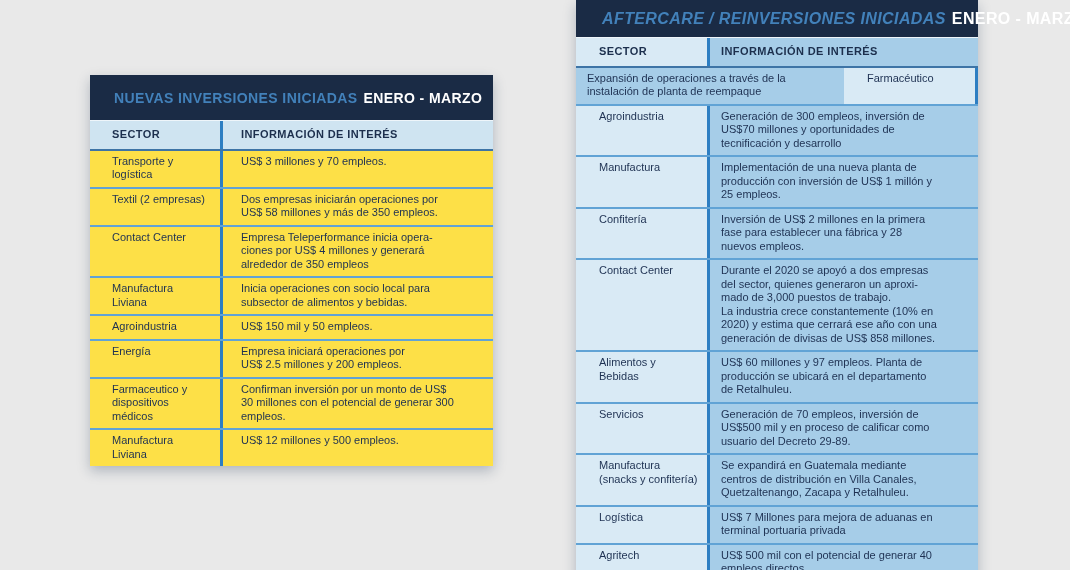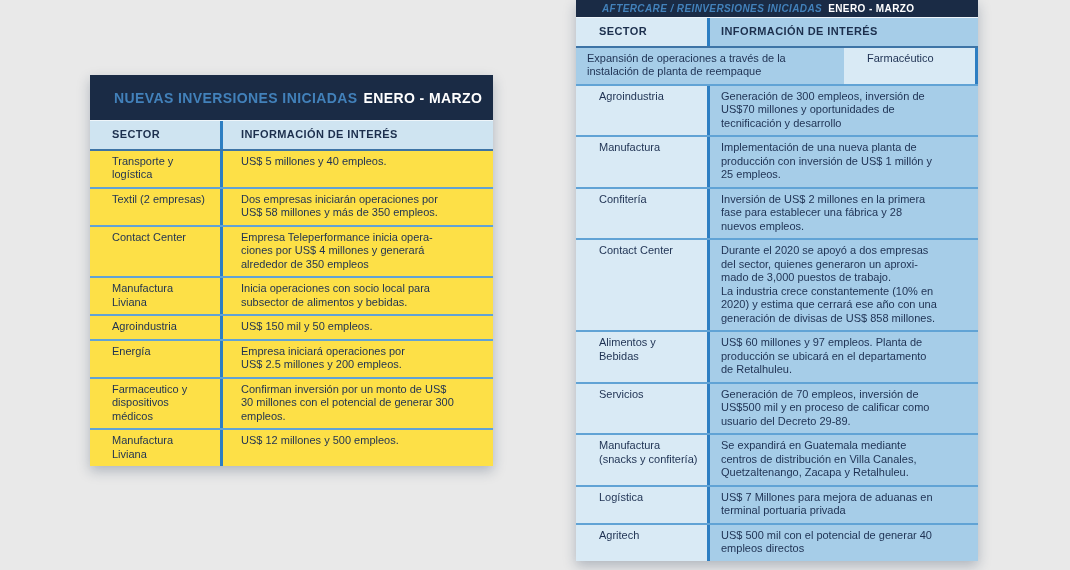--- a/index.html
+++ b/index.html
@@ -14,21 +14,21 @@
     box-shadow:0 5px 12px rgba(30,50,80,.28);
   }
   #left-table  { left:90px;  top:75px; width:403px; }
   #right-table { left:576px; top:0;    width:402px; }
 
   .title-bar {
     background:#1a2b45; display:flex; align-items:center;
     font-weight:bold; letter-spacing:.4px; white-space:nowrap;
   }
   #left-table  .title-bar { height:45px; font-size:14px; padding-left:24px; }
-  #right-table .title-bar { height:17px; font-size:10px; padding-left:26px; }
+  #right-table .title-bar { height:37px; font-size:16px; padding-left:26px; }
   .title-accent { color:#4281ba; margin-right:6px; }
   .title-italic { font-style:italic; }
   .title-period { color:#ffffff; }
 
   .hdr-row, .row { display:flex; align-items:stretch; }
   .hdr-row { border-top:1px solid #eef5fa; border-bottom:2px solid #3e74a6; }
   .row + .row { border-top:2px solid #61a3d5; }
 
   .cell {
     white-space:pre-line; font-size:11px; line-height:13.5px;
@@ -62,21 +62,21 @@
       <span class="title-accent">NUEVAS INVERSIONES INICIADAS</span>
       <span class="title-period">ENERO - MARZO</span>
     </header>
     <div class="hdr-row">
       <div class="cell sector">SECTOR</div>
       <div class="cell info">INFORMACIÓN DE INTERÉS</div>
     </div>
     <div class="row">
       <div class="cell sector">Transporte y
 logística</div>
-      <div class="cell info">US$ 5 millones y 40 empleos.</div>
+      <div class="cell info">US$ 3 millones y 70 empleos.</div>
     </div>
     <div class="row">
       <div class="cell sector">Textil (2 empresas)</div>
       <div class="cell info">Dos empresas iniciarán operaciones por
 US$ 58 millones y más de 350 empleos.</div>
     </div>
     <div class="row">
       <div class="cell sector">Contact Center</div>
       <div class="cell info">Empresa Teleperformance inicia opera-
 ciones por US$ 4 millones y generará

